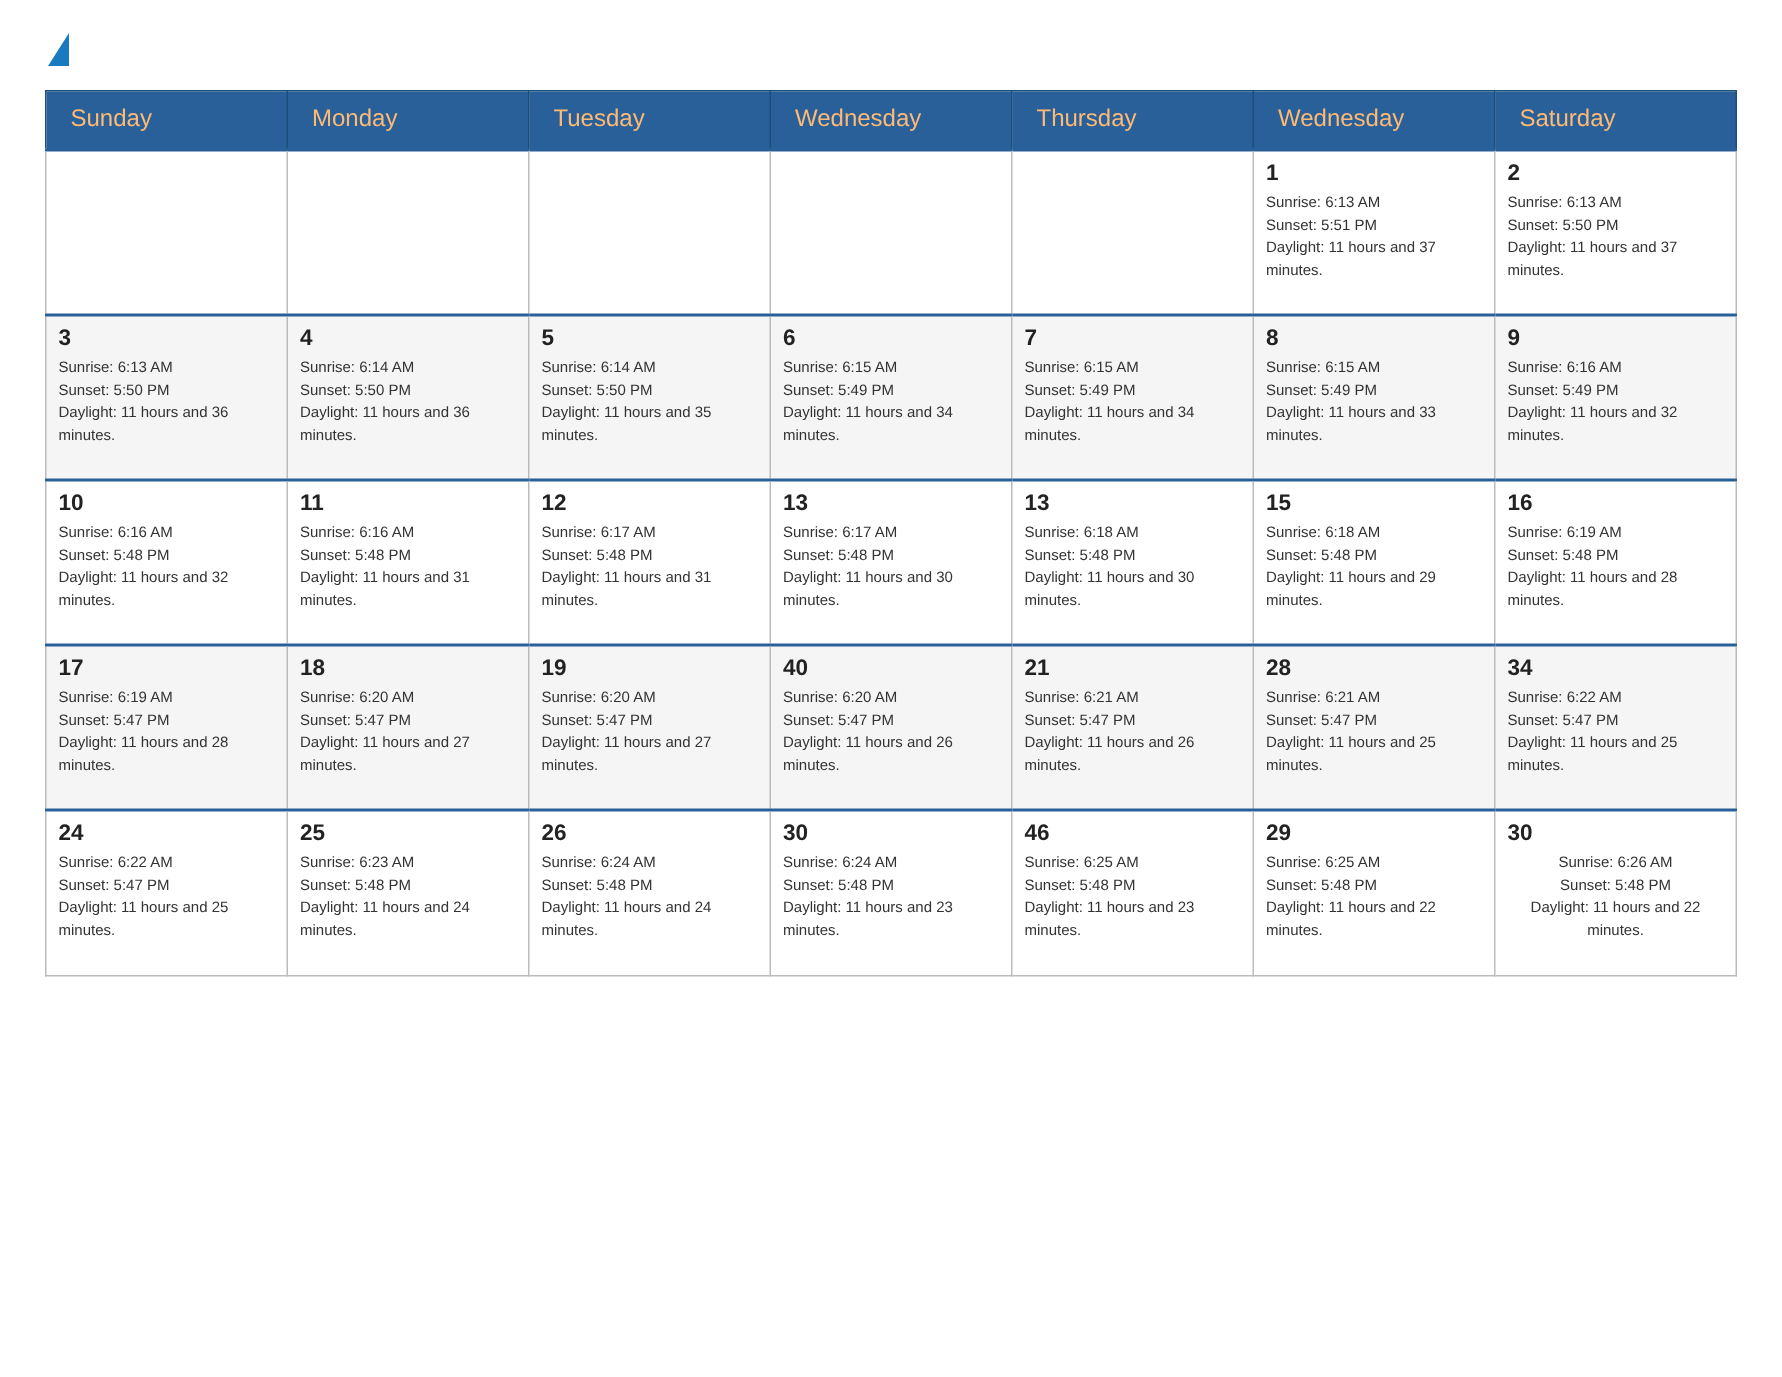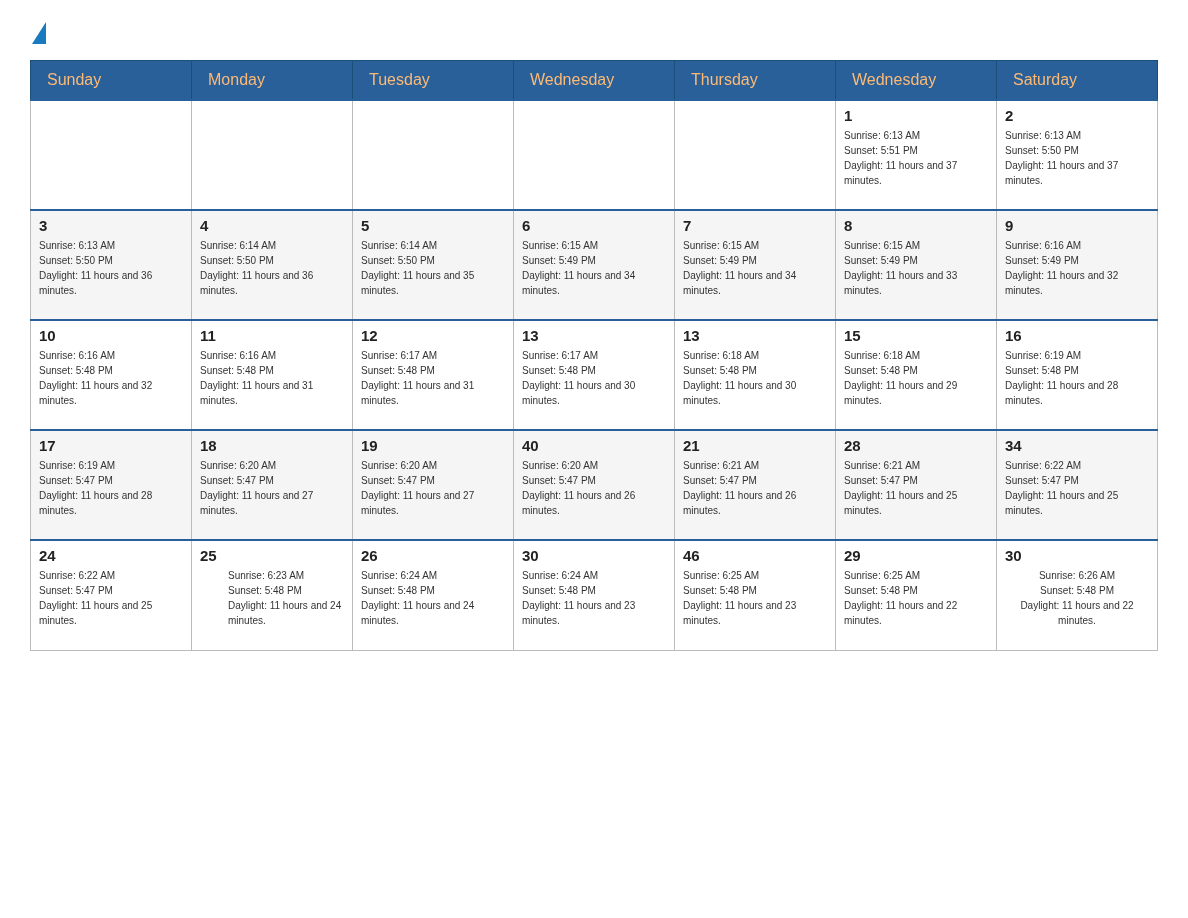--- a/index.html
+++ b/index.html
@@ -287,21 +287,21 @@
       </tr>
       <tr class="week-row">
         <td>
           <div class="day-number">24</div>
           <div class="day-info" style="white-space: pre-line;">Sunrise: 6:22 AM
 Sunset: 5:47 PM
 Daylight: 11 hours and 25 minutes.</div>
         </td>
         <td>
           <div class="day-number">25</div>
-          <div class="day-info" style="white-space: pre-line; margin-left: 28px;">Sunrise: 6:23 AM
+          <div class="day-info" style="white-space: pre-line;">Sunrise: 6:23 AM
 Sunset: 5:48 PM
 Daylight: 11 hours and 24 minutes.</div>
         </td>
         <td>
           <div class="day-number">26</div>
           <div class="day-info" style="white-space: pre-line;">Sunrise: 6:24 AM
 Sunset: 5:48 PM
 Daylight: 11 hours and 24 minutes.</div>
         </td>
         <td>

